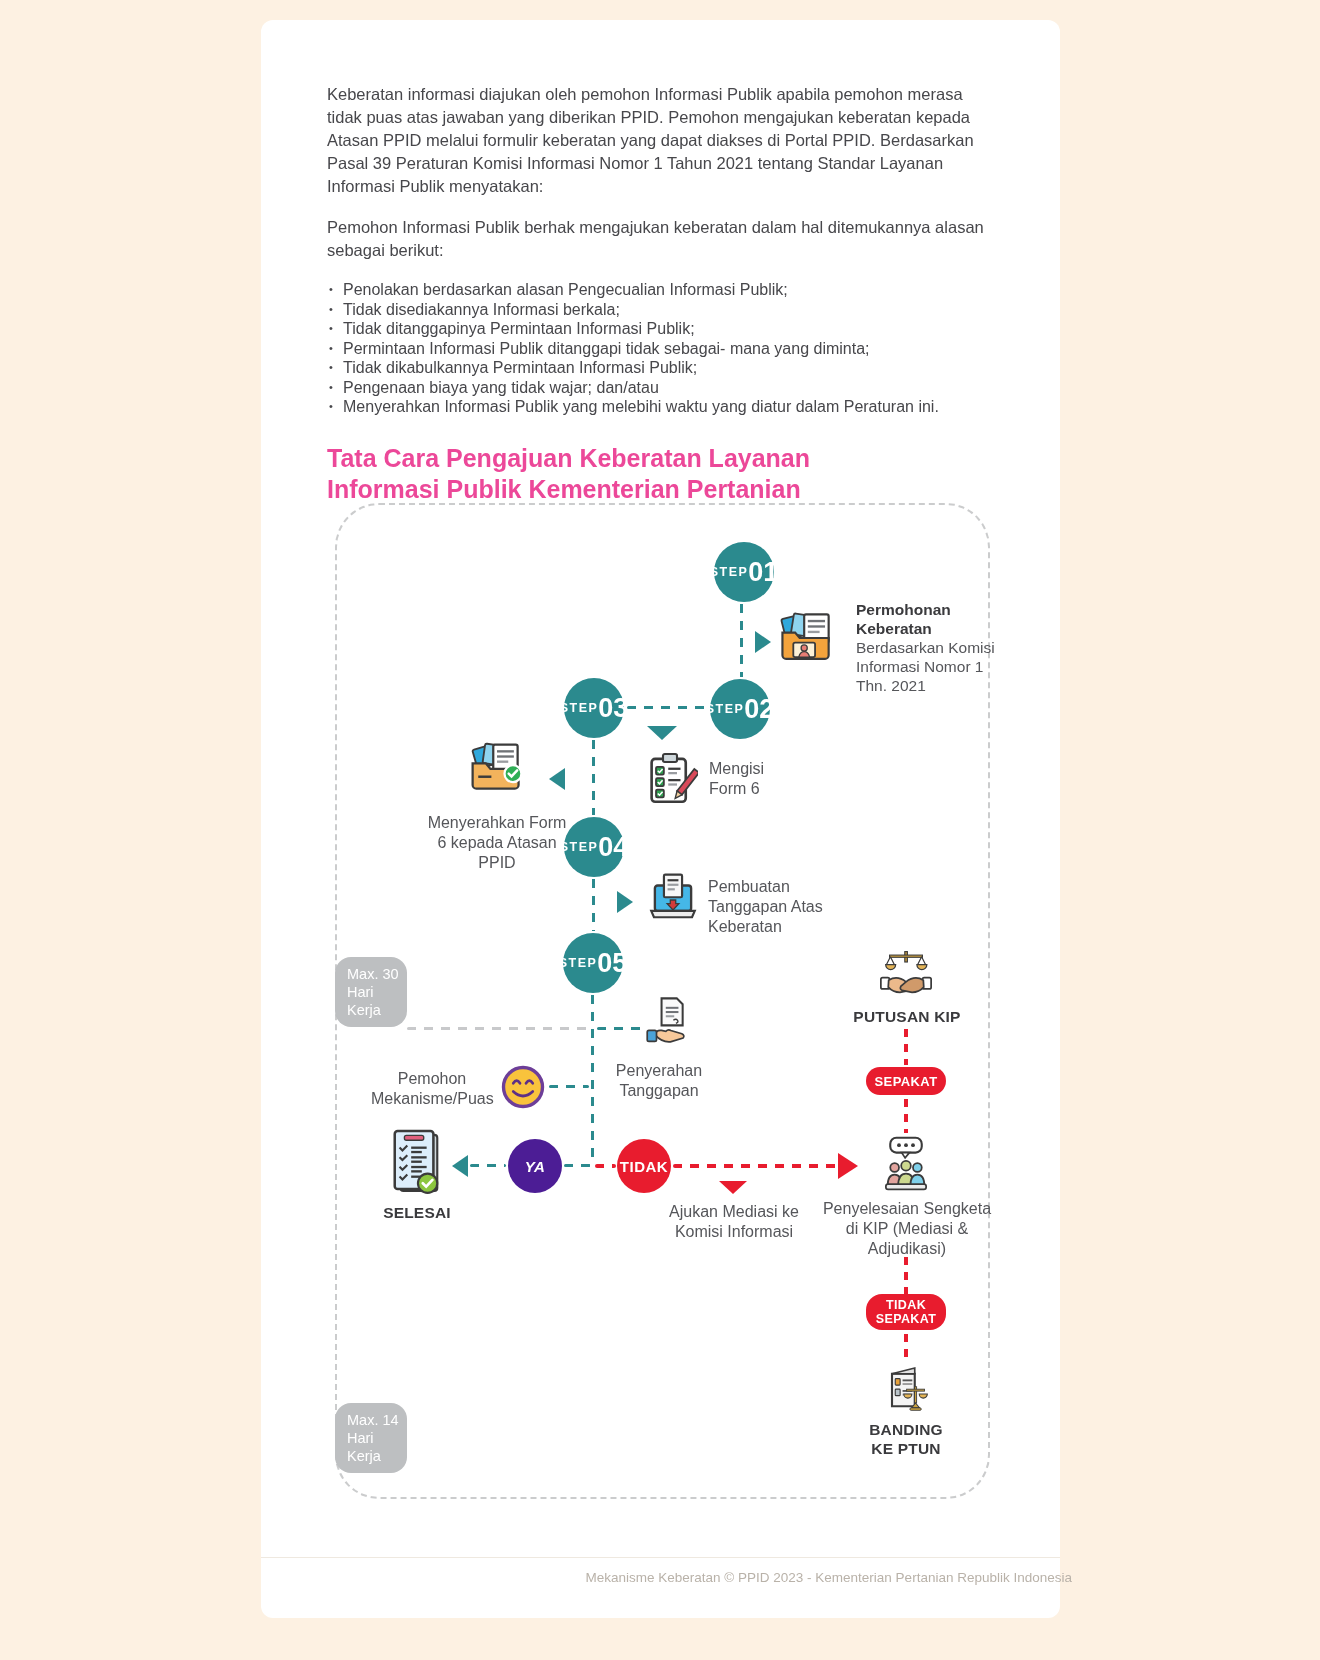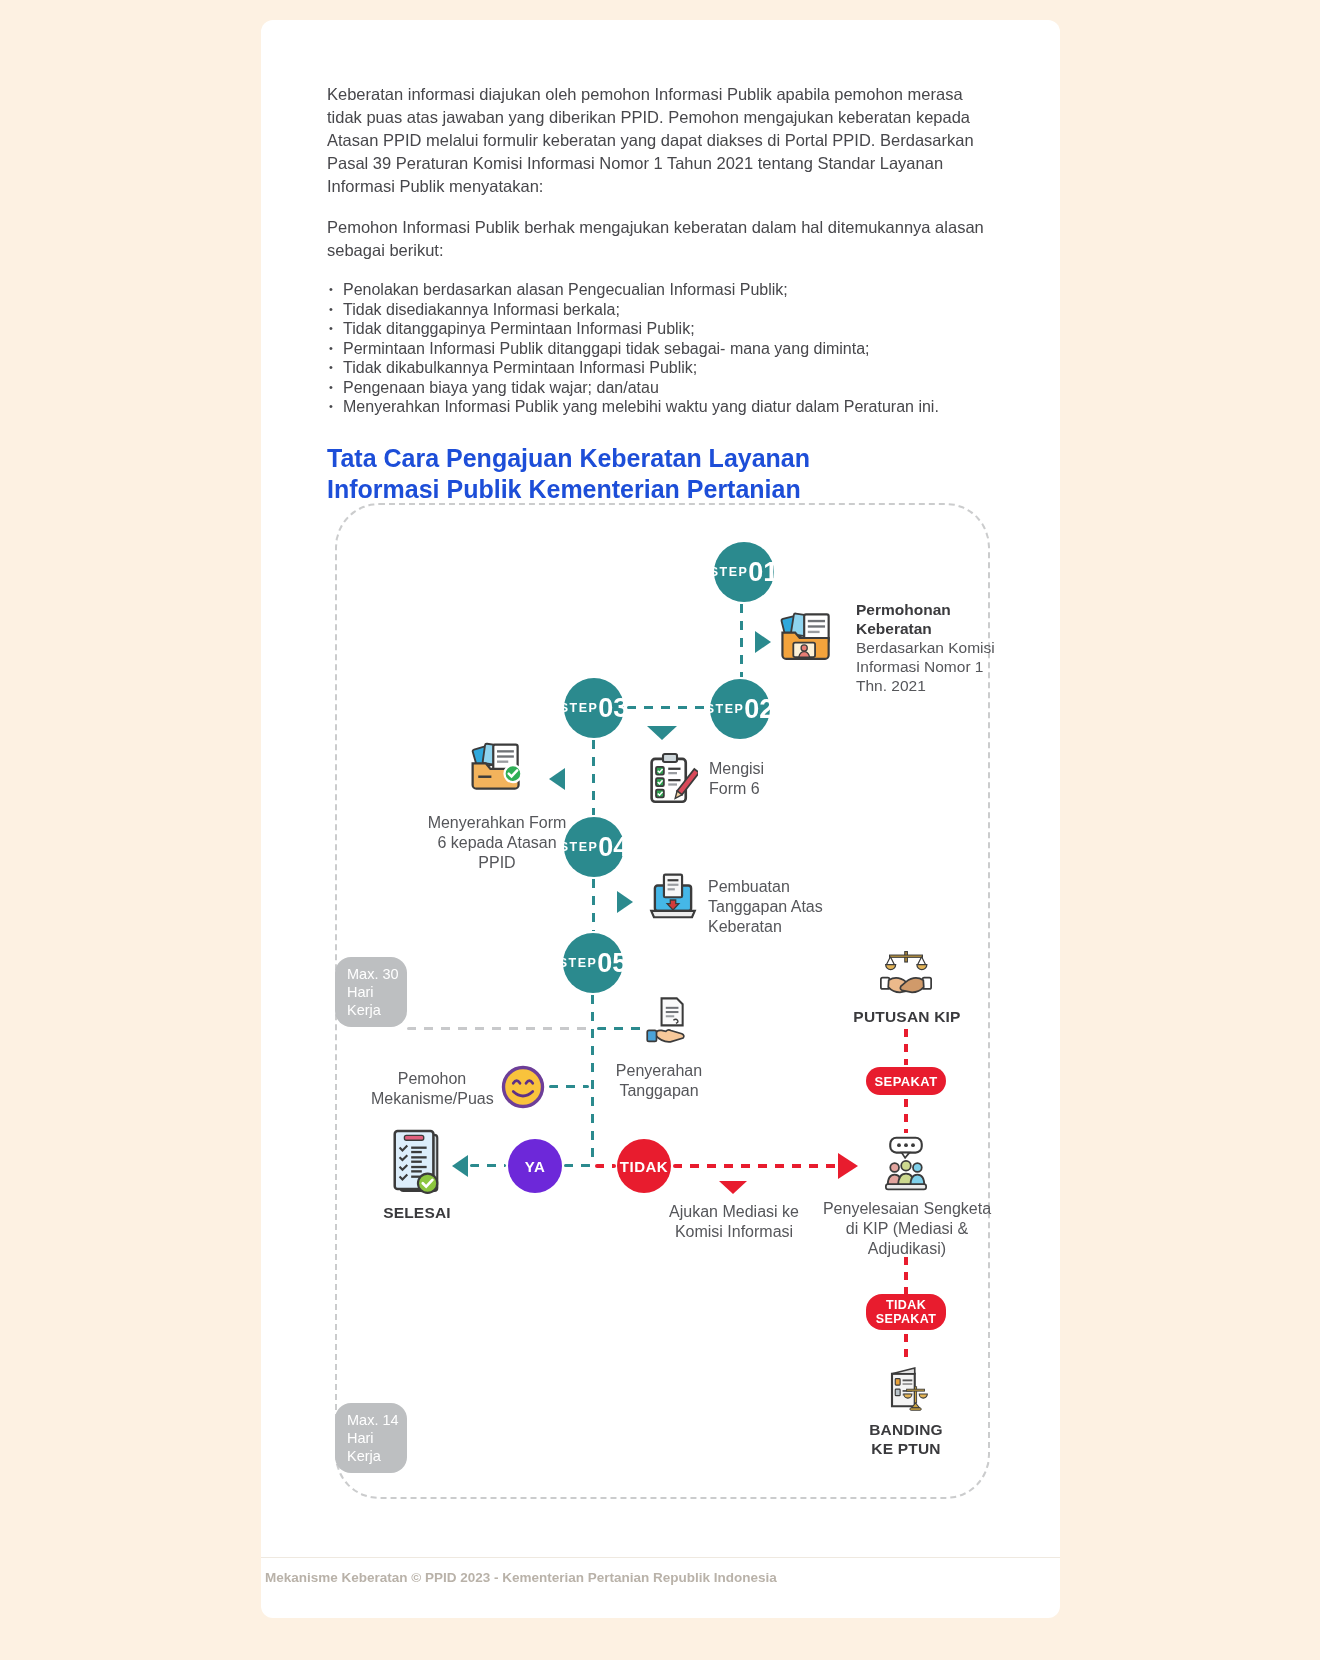--- a/index.html
+++ b/index.html
@@ -6,21 +6,21 @@
   body{font-family:"Liberation Sans","DejaVu Sans",sans-serif;}
   #canvas{position:relative;width:1320px;height:1660px;background:#fdf1e2;overflow:hidden;}
   .card{position:absolute;left:261px;top:20px;width:799px;height:1598px;background:#ffffff;border-radius:12px;}
 
   
   .intro{position:absolute;left:66px;top:63px;width:668px;color:#47474b;}
   .intro p{margin:0 0 18px 0;font-size:16.5px;line-height:23px;}
   .intro ul{list-style:none;margin:0 0 26px 0;padding:0;}
   .intro li{font-size:16px;line-height:19.5px;padding-left:16px;position:relative;}
   .intro li::before{content:"•";position:absolute;left:2px;top:0;font-size:11px;line-height:19.5px;color:#47474b;}
-  .heading{margin:0;font-size:25px;line-height:31px;font-weight:bold;color:#1d4ed8;}
+  .heading{margin:0;font-size:25px;line-height:31px;font-weight:bold;color:#ec4899;}
   .heading span{display:block;}
 
   
   .flow{position:absolute;left:74px;top:483px;width:655px;height:996px;border:2.5px dashed #cbcccd;border-radius:44px;box-sizing:border-box;}
 
   
   .stepc{position:absolute;width:60px;height:60px;border-radius:50%;background:#2b8a8e;color:#fff;display:flex;flex-direction:row;align-items:center;justify-content:center;}
   .stepc .w{font-size:12.5px;font-weight:bold;letter-spacing:1.5px;line-height:13px;}
   .stepc .n{font-size:27px;font-weight:bold;line-height:27px;}
 
@@ -45,27 +45,27 @@
   .lbl{position:absolute;font-size:16px;line-height:20px;color:#55565a;text-align:center;}
   .lbl.bold{font-weight:bold;color:#3a3a3d;font-size:15.5px;letter-spacing:.2px;}
   .step1txt{position:absolute;font-size:15.5px;line-height:19px;color:#55565a;text-align:left;}
   .step1txt .t{font-weight:bold;color:#3a3a3d;}
 
   
   .gbadge{position:absolute;width:72px;height:70px;background:#bdbfc1;border-radius:16px;color:#fff;font-size:14.5px;line-height:18px;display:flex;align-items:center;padding-left:12px;box-sizing:border-box;}
 
   
   .dec{position:absolute;width:54px;height:54px;border-radius:50%;color:#fff;font-weight:bold;font-size:15px;display:flex;align-items:center;justify-content:center;letter-spacing:.5px;}
-  .dec.green{background:#6d28d9;}
+  .dec.green{background:#4c1d95;font-style:italic;}
   .dec.red{background:#e81c2e;}
   .pill{position:absolute;background:#e81c2e;color:#fff;font-weight:bold;text-align:center;border-radius:16px;display:flex;flex-direction:column;align-items:center;justify-content:center;letter-spacing:.4px;}
 
   .icon{position:absolute;}
   .footer-line{position:absolute;left:0;top:1537px;width:799px;height:1px;background:#efe9e0;}
-  .footer-text{position:absolute;left:4px;top:1550px;width:799px;text-align:left;font-size:13.5px;color:#b9b2a9;font-weight:bold;}
+  .footer-text{position:absolute;left:12px;top:1550px;width:799px;text-align:right;font-size:13.5px;color:#b9b2a9;}
 </style>
 </head>
 <body>
 
 <div id="canvas">
   <div class="card">
 
     <div class="intro">
       <p>Keberatan informasi diajukan oleh pemohon Informasi Publik apabila pemohon merasa tidak puas atas jawaban yang diberikan PPID. Pemohon mengajukan keberatan kepada Atasan PPID melalui formulir keberatan yang dapat diakses di Portal PPID. Berdasarkan Pasal 39 Peraturan Komisi Informasi Nomor 1 Tahun 2021 tentang Standar Layanan Informasi Publik menyatakan:</p>
       <p>Pemohon Informasi Publik berhak mengajukan keberatan dalam hal ditemukannya alasan sebagai berikut:</p>

